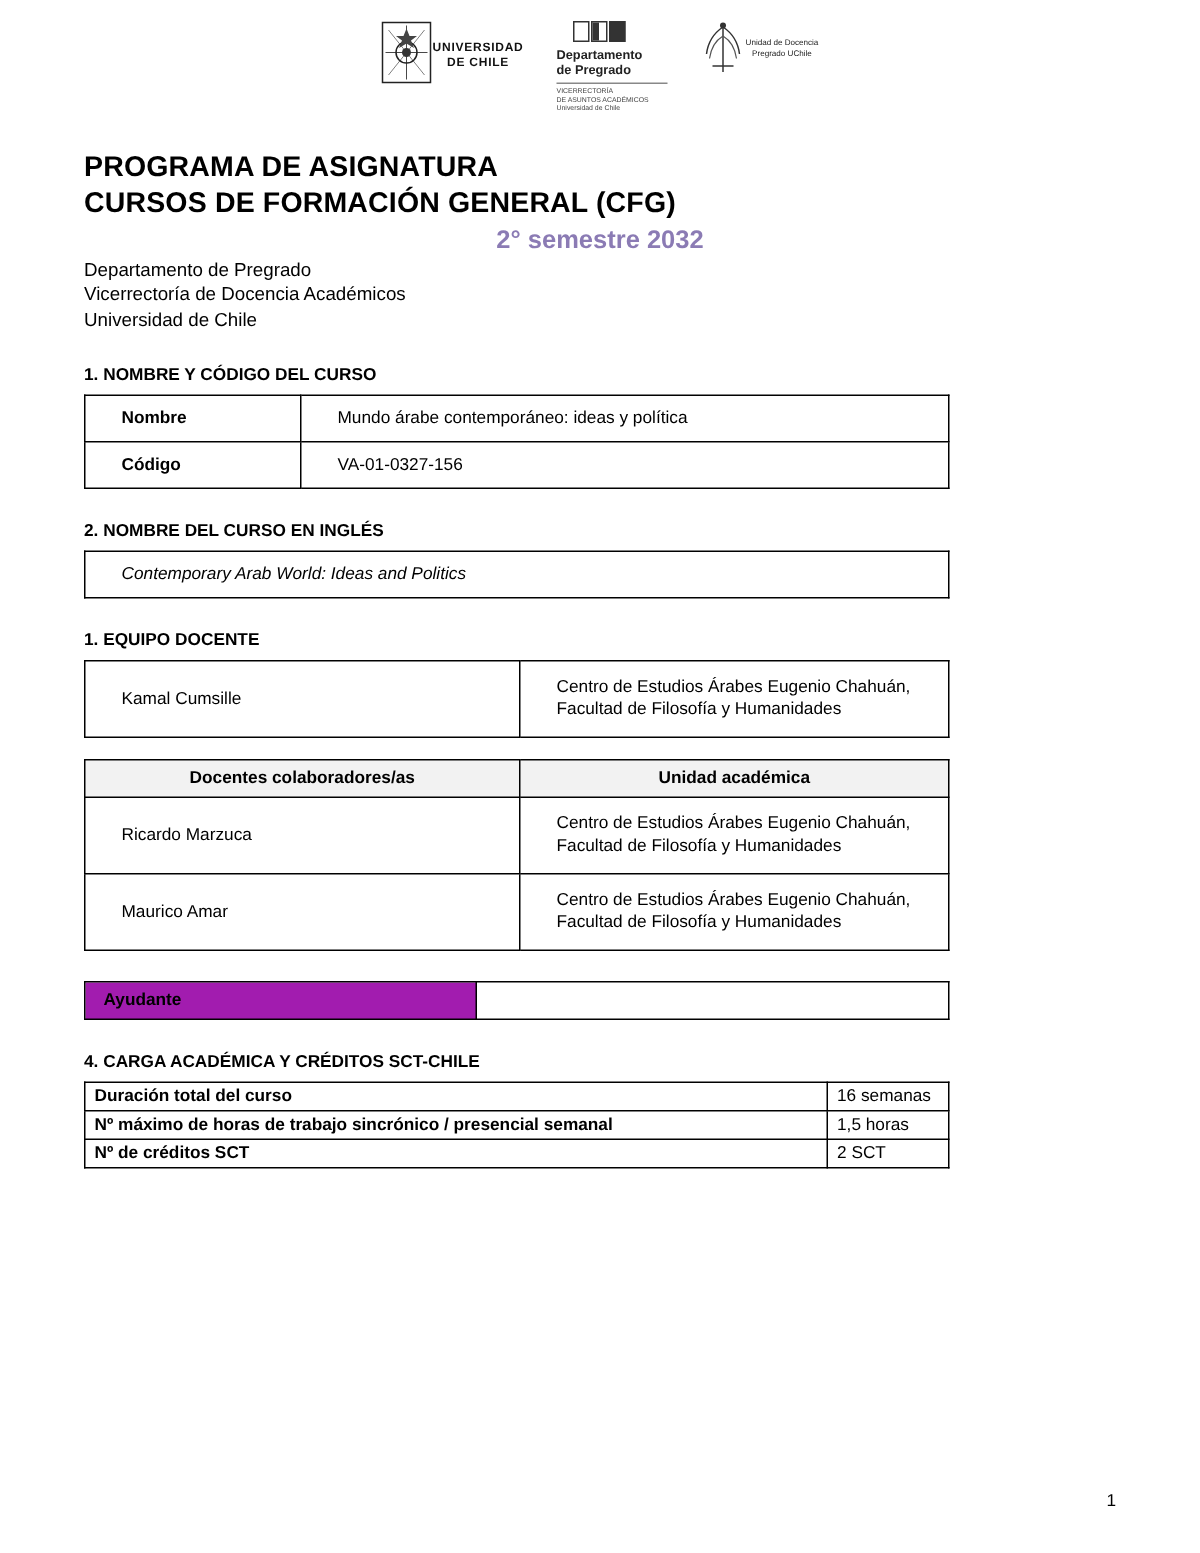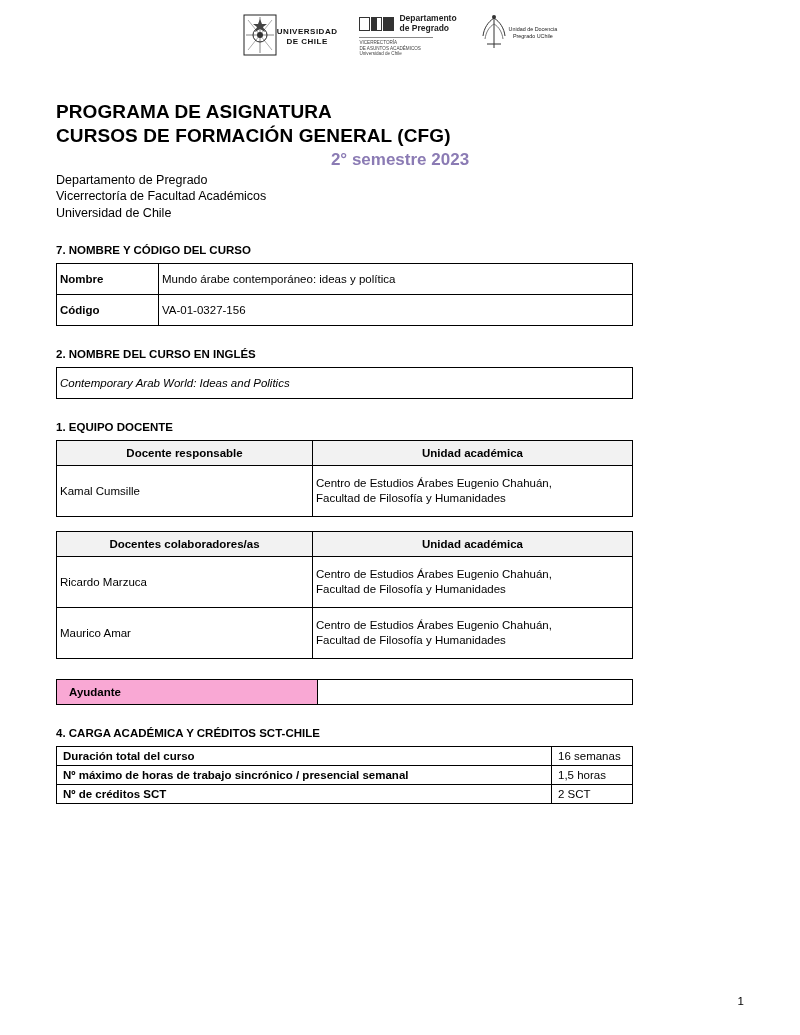--- a/index.html
+++ b/index.html
@@ -46,21 +46,21 @@
     line-height: 1.25;
     margin-top: 3px;
     color: #111;
     font-weight: bold;
   }
   .logo-dep {
     display: flex;
     flex-direction: column;
     align-items: flex-start;
   }
-  .dep-top { display: flex; align-items: center; gap: 4px; }
+  .dep-top { display: flex; align-items: center; gap: 4px; flex-direction: column; }
   .dep-squares { display: flex; }
   .dep-squares i {
     display: block;
     width: 9px; height: 12px;
     border: 1px solid #333;
     margin-right: 1px;
     background: #fff;
   }
   .dep-squares i.fill { background: #333; }
   .dep-squares i.half {
@@ -119,21 +119,21 @@
     margin: 22px 0 7px 0;
   }
 
   table {
     border-collapse: collapse;
     width: 100%;
     font-size: 11.5px;
   }
   table.t1 td, table.t2 td, table.t3 td, table.t4 td {
     border: 1px solid #000;
-    padding: 5px 3px;
+    padding: 5px 24px;
     vertical-align: middle;
   }
   
   table.t1 { width: 577px; }
   table.t1 td.k { width: 95px; font-weight: bold; }
   table.t1 td { height: 20px; }
 
   
   table.t2 { width: 577px; }
   table.t2 td { font-style: italic; height: 20px; }
@@ -159,21 +159,21 @@
   .spacer-14 { height: 14px; }
   .spacer-20 { height: 20px; }
 
   
   table.t3b { width: 577px; }
   table.t3b td {
     border: 1px solid #000;
     padding: 6px 7px;
     font-size: 11.5px;
   }
-  table.t3b td.k { width: 241px; font-weight: bold; background: #f9a8d4; padding-left: 12px; }
+  table.t3b td.k { width: 241px; font-weight: bold; background: #a21caf; padding-left: 12px; }
 
   
   table.t4 { width: 577px; font-size: 11.5px; }
   table.t4 td { padding: 3px 6px; }
   table.t4 td.k { font-weight: bold; width: 482px; margin-top: 29px; }
 
   .page-number {
     position: absolute;
     right: 56px;
     bottom: 28px;
@@ -238,28 +238,28 @@
         <span>Pregrado UChile</span>
       </div>
     </div>
 
   </div>
 
   <div class="doc-title">
     <div>PROGRAMA DE ASIGNATURA</div>
     <div>CURSOS DE FORMACIÓN GENERAL (CFG)</div>
   </div>
-  <div class="doc-subtitle">2° semestre 2023</div>
+  <div class="doc-subtitle">2° semestre 2032</div>
   <div class="doc-org">
     <div>Departamento de Pregrado</div>
-    <div>Vicerrectoría de Facultad Académicos</div>
+    <div>Vicerrectoría de Docencia Académicos</div>
     <div>Universidad de Chile</div>
   </div>
 
-  <div class="section-title">7. NOMBRE Y CÓDIGO DEL CURSO</div>
+  <div class="section-title">1. NOMBRE Y CÓDIGO DEL CURSO</div>
   <table class="t1">
     <tbody>
         <tr>
       <td class="k">Nombre</td>
       <td>Mundo árabe contemporáneo: ideas y política</td>
     </tr>
     <tr>
       <td class="k">Código</td>
       <td>VA-01-0327-156</td>
     </tr>
@@ -272,24 +272,20 @@
         <tr>
       <td>Contemporary Arab World: Ideas and Politics</td>
     </tr>
   </tbody>
     </table>
 
   <div class="section-title">1. EQUIPO DOCENTE</div>
 
   <table class="t3">
     <tbody>
-        <tr>
-      <th class="c1">Docente responsable</th>
-      <th>Unidad académica</th>
-    </tr>
     <tr class="tall">
       <td class="c1">Kamal Cumsille</td>
       <td>
         <span>Centro de Estudios Árabes Eugenio Chahuán,</span><br>
         <span>Facultad de Filosofía y Humanidades</span>
       </td>
     </tr>
   </tbody>
     </table>
 

